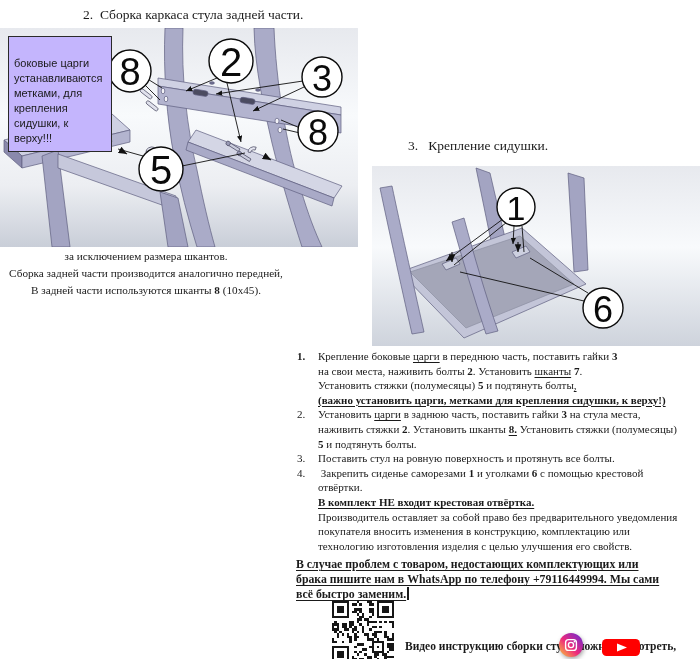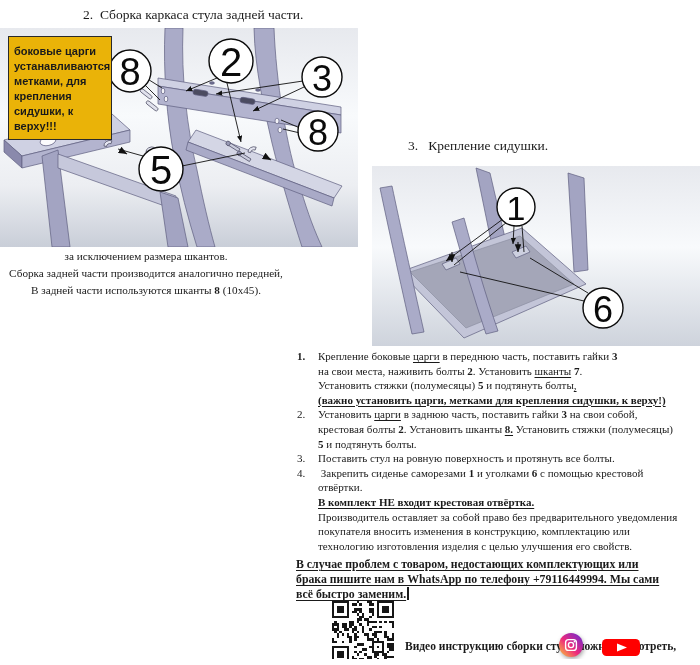--- a/index.html
+++ b/index.html
@@ -3,23 +3,23 @@
 <meta charset="utf-8">
 <style>
   html,body{margin:0;padding:0;background:#ffffff;}
   #page{position:relative;width:700px;height:659px;background:#fff;overflow:hidden;
         font-family:"Liberation Serif",serif;color:#1a1a1a;}
   .abs{position:absolute;}
   .pre{white-space:pre;}
   
   .h-title{font-size:13.5px;white-space:pre;}
   
-  .notebox{left:8px;top:36px;width:92px;background:#eab308;border:1px solid #2a2a2a;
+  .notebox{left:8px;top:36px;width:92px;background:#c4b5fd;border:1px solid #2a2a2a;
            font-family:"Liberation Sans",sans-serif;font-size:11px;line-height:15px;
-           padding:7px 5px 5px 5px;z-index:5;font-weight:bold;}
+           padding:19px 5px 5px 5px;z-index:5;}
   
   .caption{left:0;top:248px;width:292px;text-align:center;font-size:11.2px;line-height:17px;}
   
   .steps{left:296px;top:349px;width:406px;font-size:11px;line-height:14.6px;}
   .step{position:relative;padding-left:22px;}
   .snum{position:absolute;left:1px;top:0;}
   .sline{white-space:pre;}
   
   .u{text-decoration-line:underline;text-underline-offset:2px;text-decoration-thickness:1px;}
   .sq{text-decoration-line:underline;text-decoration-style:wavy;text-decoration-color:#e00000;
@@ -210,22 +210,22 @@
   <div class="abs steps">
     <div class="step">
       <span class="snum"><span style="font-weight: bold;">1.</span></span>
       <div class="sline"><span>Крепление боковые </span><span class="sq">царги</span><span> в переднюю часть, поставить гайки </span><span style="font-weight: bold;">3</span></div>
       <div class="sline"><span>на свои места, наживить болты </span><span style="font-weight: bold;">2</span><span>. Установить </span><span class="sq">шканты</span><span> </span><span style="font-weight: bold;">7</span><span>.</span></div>
       <div class="sline"><span>Установить стяжки (полумесяцы) </span><span style="font-weight: bold;">5</span><span> и подтянуть болты</span><span class="sq">,</span></div>
       <div class="sline"><span class="u" style="font-weight: bold;">(важно установить царги, метками для крепления сидушки, к верху!)</span></div>
     </div>
     <div class="step">
       <span class="snum"><span>2.</span></span>
-      <div class="sline"><span>Установить </span><span class="sq">царги</span><span> в заднюю часть, поставить гайки </span><span style="font-weight: bold;">3</span><span> на свои собой,</span></div>
-      <div class="sline"><span>крестовая болты </span><span style="font-weight: bold;">2</span><span>. Установить шканты </span><span class="u" style="font-weight: bold;">8.</span><span> Установить стяжки (полумесяцы)</span></div>
+      <div class="sline"><span>Установить </span><span class="sq">царги</span><span> в заднюю часть, поставить гайки </span><span style="font-weight: bold;">3</span><span> на стула места,</span></div>
+      <div class="sline"><span>наживить стяжки </span><span style="font-weight: bold;">2</span><span>. Установить шканты </span><span class="u" style="font-weight: bold;">8.</span><span> Установить стяжки (полумесяцы)</span></div>
       <div class="sline"><span style="font-weight: bold;">5</span><span> и подтянуть болты.</span></div>
     </div>
     <div class="step">
       <span class="snum"><span>3.</span></span>
       <div class="sline"><span>Поставить стул на ровную поверхность и протянуть все болты.</span></div>
     </div>
     <div class="step">
       <span class="snum"><span>4.</span></span>
       <div class="sline"><span> Закрепить сиденье саморезами </span><span style="font-weight: bold;">1</span><span> и уголками </span><span style="font-weight: bold;">6</span><span> с помощью крестовой</span></div>
       <div class="sline"><span>отвёртки.</span></div>

